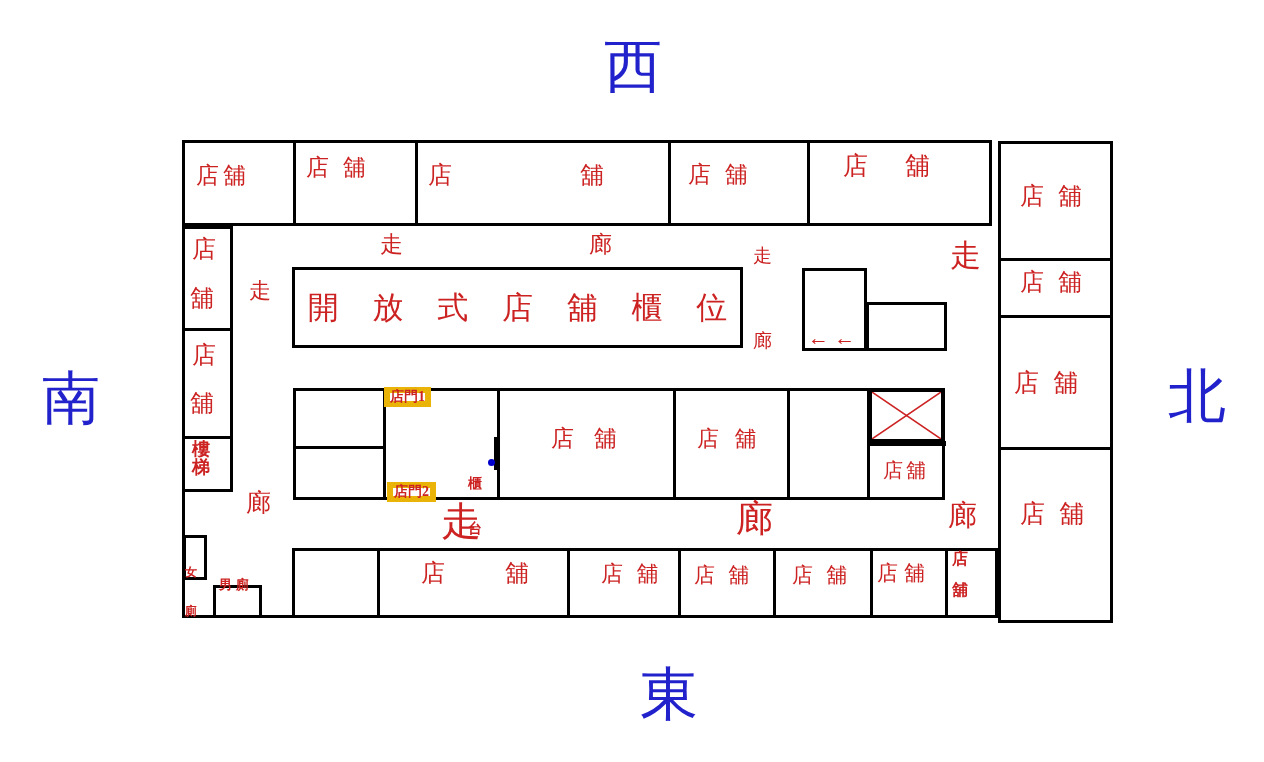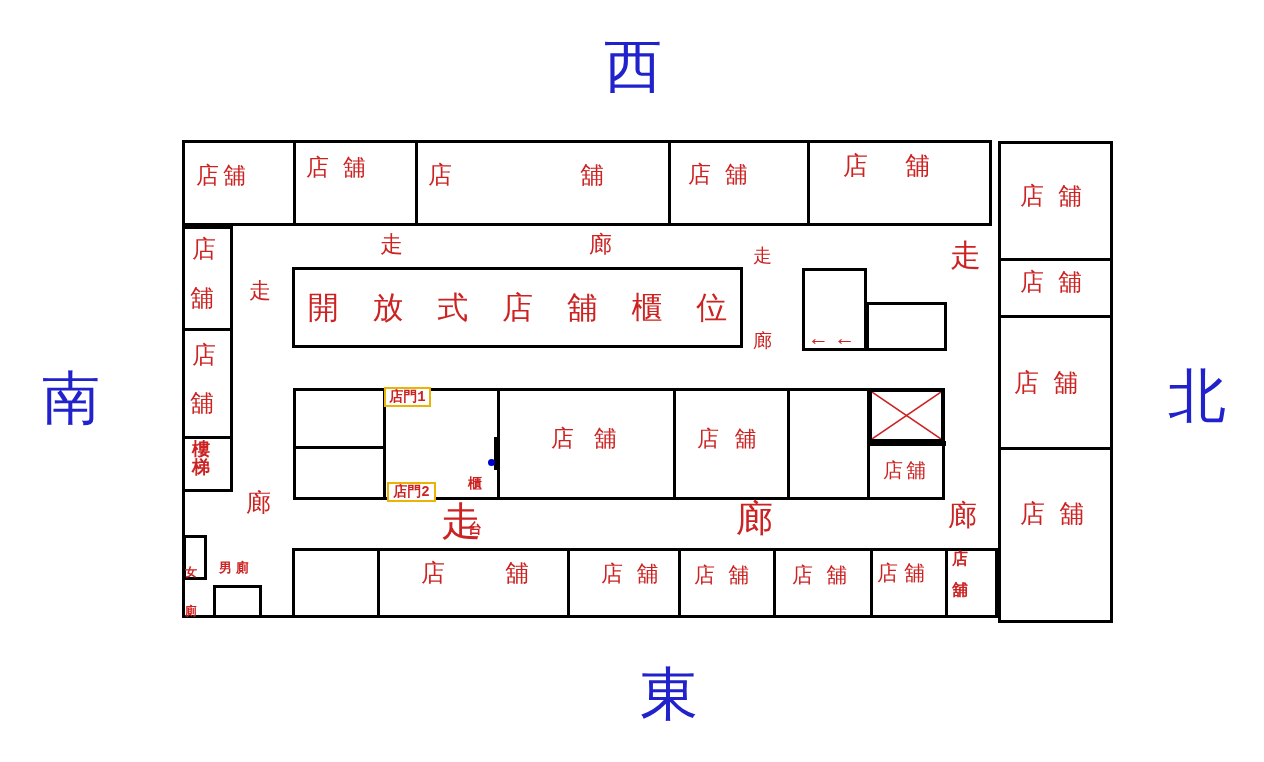--- a/index.html
+++ b/index.html
@@ -6,22 +6,22 @@
   #stage{position:relative;width:1264px;height:762px;background:#ffffff;overflow:hidden;
          font-family:"Liberation Serif","DejaVu Serif",serif;}
   .abs{position:absolute;}
   .box{position:absolute;border:3px solid #000;background:transparent;box-sizing:border-box;}
   .vline{position:absolute;background:#000;}
   .hline{position:absolute;background:#000;}
   .red{color:#cc2222;}
   .lbl{position:absolute;white-space:pre;line-height:1.05;}
   .stack span{display:block;text-align:center;}
   .lines span{display:block;}
-  .redbox{position:absolute;border:2px solid #eab308;background:#fff;box-sizing:border-box;
-          display:flex;align-items:center;justify-content:center;font-family:Liberation Mono, monospace;}
+  .redbox{position:absolute;border:6px solid #eab308;background:#fff;box-sizing:border-box;
+          display:flex;align-items:center;justify-content:center;}
   .compass{position:absolute;font-size:58px;color:#2222cc;line-height:1;}
   .dot{position:absolute;width:7px;height:7px;border-radius:50%;background:#0000cc;}
 </style>
 </head>
 <body>
 
 <div id="stage">
 
   <div class="compass" style="left:604px;top:38px;">西</div>
   <div class="compass" style="left:42px;top:370px;">南</div>
@@ -114,21 +114,21 @@
   </div>
   <div class="dot" style="left:488px;top:459px;"></div>
   <div class="lbl red" style="left:551px;top:427px;font-size:23px;word-spacing:14px;">店 舖</div>
   <div class="lbl red" style="left:697px;top:427px;font-size:22px;word-spacing:10px;">店 舖</div>
   <div class="lbl red" style="left:883px;top:460px;font-size:20px;letter-spacing:3px;">店舖</div>
 
   <div class="lbl red stack" style="left:185px;top:540px;font-size:12px;font-weight:bold;line-height:13px;">
     <span>女</span>
     <span>廁</span>
   </div>
-  <div class="lbl red" style="left:219px;top:561px;font-size:13px;font-weight:bold;letter-spacing:4px;">男廁</div>
+  <div class="lbl red" style="left:219px;top:578px;font-size:13px;font-weight:bold;letter-spacing:4px;">男廁</div>
 
   <div class="lbl red" style="left:421px;top:561px;font-size:24px;">店</div>
   <div class="lbl red" style="left:505px;top:561px;font-size:24px;">舖</div>
   <div class="lbl red" style="left:601px;top:562px;font-size:22px;word-spacing:8px;">店 舖</div>
   <div class="lbl red" style="left:694px;top:564px;font-size:21px;word-spacing:8px;">店 舖</div>
   <div class="lbl red" style="left:792px;top:564px;font-size:21px;word-spacing:8px;">店 舖</div>
   <div class="lbl red" style="left:877px;top:562px;font-size:21px;letter-spacing:6px;">店舖</div>
   <div class="lbl red" style="left:952px;top:551px;font-size:16px;font-weight:bold;">店</div>
   <div class="lbl red" style="left:952px;top:582px;font-size:16px;font-weight:bold;">舖</div>
 

